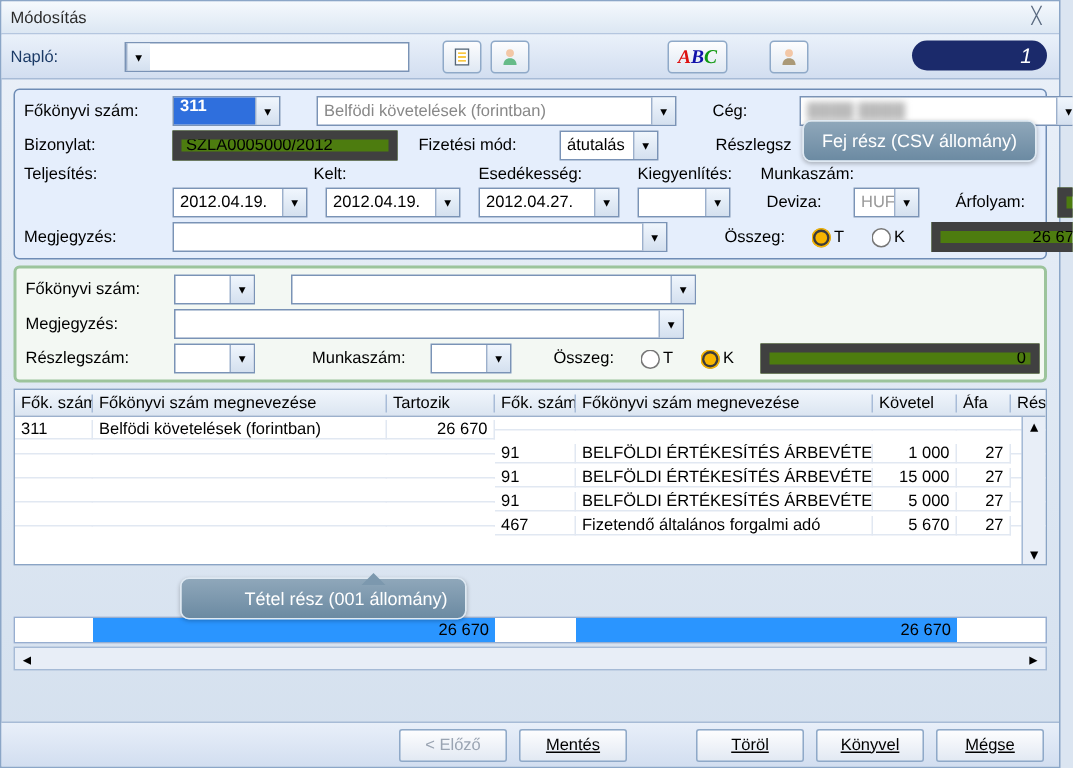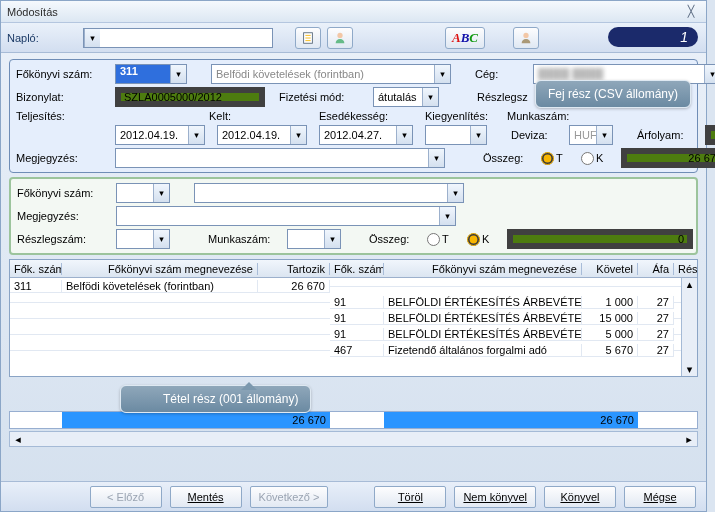--- a/index.html
+++ b/index.html
@@ -25,21 +25,21 @@
   .rowgrid { display: grid; align-items: center; column-gap: 4px; }
   .input { background: #4d7c0f; border: 6px solid #404040; height: 20px; padding: 0 3px; }
   .input.blue { background: #2f6fdd; color: #fff; font-weight: bold; }
   .radio { display: inline-flex; align-items: center; gap: 2px; }
   .radio input { margin: 0; }
   .amount { text-align: right; font-weight: normal; }
   .panel2 { margin: 2px 8px; border: 2px solid #9cc49c; border-radius: 4px; background: #f3f8f3; padding: 4px 6px; display: grid; row-gap: 3px; }
   .tablewrap { margin: 2px 8px 0; border: 1px solid #8aa4c5; background: #fff; height: 118px; overflow: hidden; position: relative; }
   .thead, .trow { display: grid; grid-template-columns: 52px 196px 72px 54px 198px 56px 36px 34px; align-items: center; }
   .thead { background: linear-gradient(#f1f6fc,#dbe5f1); border-bottom: 1px solid #9cb0cc; height: 18px; position: relative; }
-  .thead > div { padding: 0 4px; border-right: 1px solid #a8bcd8; overflow: hidden; white-space: nowrap; text-align: right; }
+  .thead > div { padding: 0 4px; border-right: 1px solid #a8bcd8; overflow: hidden; white-space: nowrap; }
   .tbody { position: relative; }
   .trow { height: 16px; }
   .trow > div { padding: 0 4px; border-right: 1px solid #e1e8f2; border-bottom: 1px solid #e1e8f2; overflow: hidden; white-space: nowrap; text-overflow: clip; }
   .trow .num { text-align: right; }
   .callout { position: absolute; background: linear-gradient(#8fa7ba,#6b8aa2); color: #fff; padding: 6px 12px; border-radius: 6px; border: 1px solid #dfe9f2; box-shadow: 0 1px 3px rgba(0,0,0,.25); font-size: 12px; }
   .callout.top { top: 80px; right: 24px; }
   .callout.bot { top: 385px; left: 120px; padding-left: 42px; }
   .callout.bot::before { content: ""; position: absolute; top: -12px; left: 120px; border: 8px solid transparent; border-bottom-color: #7c98ae; }
   .totalsbar { margin: 34px 8px 0; height: 18px; background: #fff; border: 1px solid #97aed0; display: grid; grid-template-columns: 52px 196px 72px 54px 198px 56px 36px 34px; }
   .totalsbar .fill { background: #2a95ff; }
@@ -328,24 +328,22 @@
   </div>
 
   <div class="hscroll">
     <span class="arr">◂</span>
     <span class="arr">▸</span>
   </div>
 
   <div class="footer">
     <button class="btn" disabled="">&lt; Előző</button>
     <button class="btn"><span class="und">Mentés</span></button>
-    <button class="btn" disabled="">Következő &gt;</button>
     <span style="width:30px"></span>
     <button class="btn"><span class="und">Töröl</span></button>
-    <button class="btn"><span class="und">Nem könyvel</span></button>
     <button class="btn"><span class="und">Könyvel</span></button>
     <button class="btn"><span class="und">Mégse</span></button>
   </div>
 
   <div class="callout top">Fej rész (CSV állomány)</div>
   <div class="callout bot">Tétel rész (001 állomány)</div>
 
 </div>
 
 </body></html>

